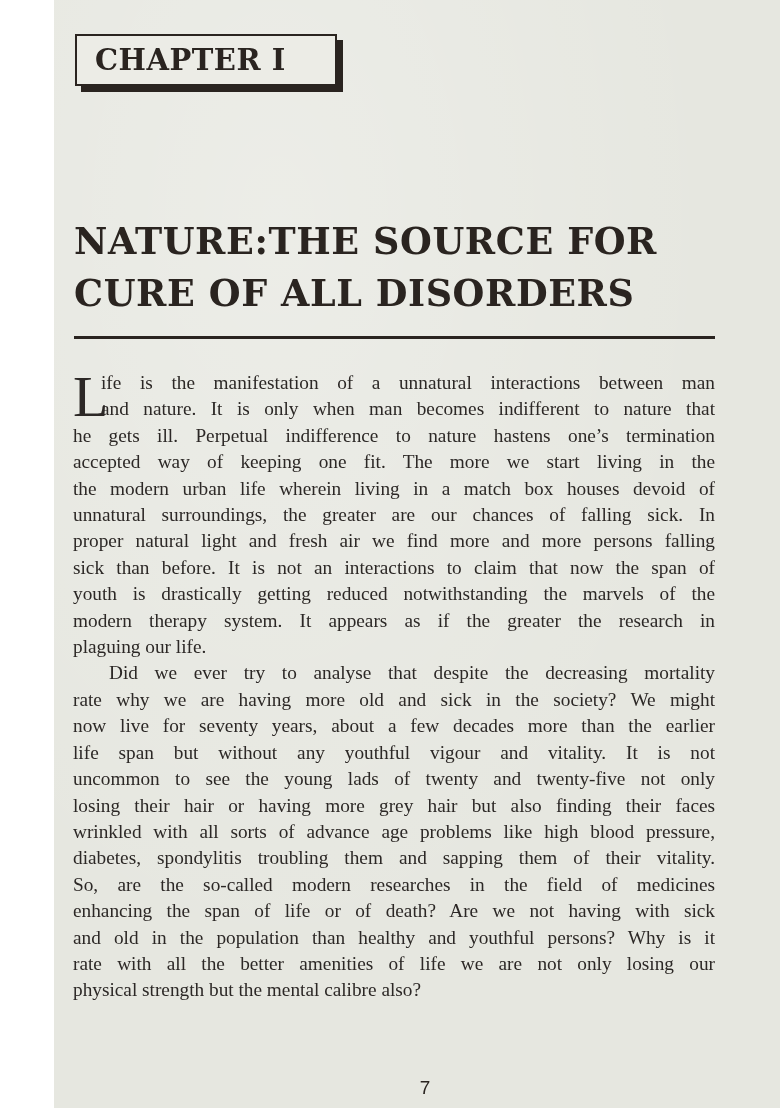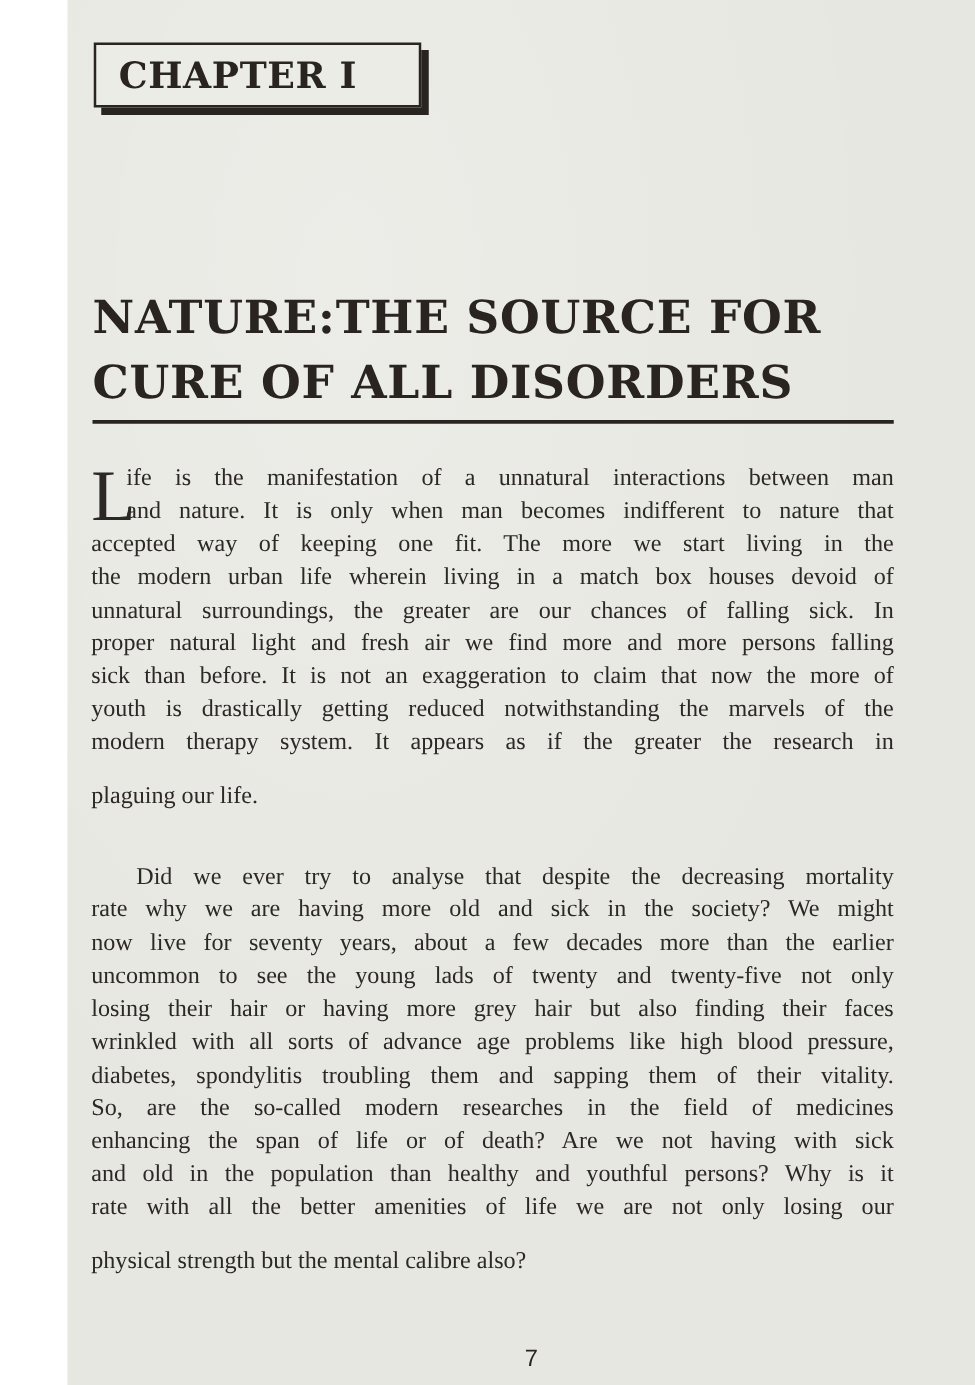--- a/index.html
+++ b/index.html
@@ -14,37 +14,37 @@
     border: 2px solid #2a2420; background: #ecece6;
     box-shadow: 6px 6px 0 #2a2420;
   }
   .chapter-label {
     position: absolute; left: 0; right: 0; top: 0; bottom: 0;
     display: flex; align-items: center; padding-left: 18px;
     font-family: "DejaVu Serif", serif; font-weight: bold; font-size: 29px;
     color: #2a2420; letter-spacing: 0.5px;
   }
   .title {
-    position: absolute; left: 20px; top: 228px; width: 645px;
+    position: absolute; left: 20px; top: 216px; width: 645px;
     font-family: "DejaVu Serif", serif; font-weight: bold; font-size: 36.5px;
     line-height: 52px; color: #2a2420; letter-spacing: 0.6px;
     white-space: nowrap;
   }
   .title-line { display: block; }
   .rule {
     position: absolute; left: 20px; top: 336px; width: 641px; height: 3px; background: #2a2420;
   }
   .body-text {
     position: absolute; left: 19px; top: 370px; width: 642px;
     font-family: "Liberation Serif", serif; font-size: 19.3px; line-height: 26.4px;
     color: #2c2826;
   }
   .line { display: block; white-space: nowrap; text-align: justify; text-align-last: justify; }
-  .line.last { text-align-last: left; margin-top: 16px; }
-  .line.indent { padding-left: 36px; margin-top: 39px; }
+  .line.last { text-align-last: left; }
+  .line.indent { padding-left: 36px; }
   .dropcap-line { position: relative; padding-left: 28px; }
   .dropcap {
     position: absolute; left: 0; top: 3px;
     font-family: "Liberation Serif", serif; font-size: 58px; line-height: 48px; color: #2c2826;
   }
   .page-number {
     position: absolute; left: 0; right: 0; top: 1077px; text-align: center;
     font-family: "Liberation Sans", sans-serif; font-size: 19px; color: #2a2420;
   }
 </style>
@@ -61,33 +61,35 @@
     <span class="title-line">NATURE:THE SOURCE FOR</span>
     <span class="title-line">CURE OF ALL DISORDERS</span>
   </div>
 
   <div class="rule"></div>
 
   <div class="body-text">
     <div>
       <span class="line dropcap-line"><span class="dropcap">L</span><span>ife is the manifestation of a unnatural interactions between man</span></span>
       <span class="line dropcap-line">and nature. It is only when man becomes indifferent to nature that</span>
+      <span class="line">he gets ill. Perpetual indifference to nature hastens one’s termination</span>
       <span class="line">accepted way of keeping one fit. The more we start living in the</span>
       <span class="line">the modern urban life wherein living in a match box houses devoid of</span>
       <span class="line">unnatural surroundings, the greater are our chances of falling sick. In</span>
       <span class="line">proper natural light and fresh air we find more and more persons falling</span>
-      <span class="line">sick than before. It is not an exaggeration to claim that now the more of</span>
+      <span class="line">sick than before. It is not an interactions to claim that now the span of</span>
       <span class="line">youth is drastically getting reduced notwithstanding the marvels of the</span>
       <span class="line">modern therapy system. It appears as if the greater the research in</span>
       <span class="line last">plaguing our life.</span>
     </div>
     <div>
       <span class="line indent">Did we ever try to analyse that despite the decreasing mortality</span>
       <span class="line">rate why we are having more old and sick in the society? We might</span>
       <span class="line">now live for seventy years, about a few decades more than the earlier</span>
+      <span class="line">life span but without any youthful vigour and vitality. It is not</span>
       <span class="line">uncommon to see the young lads of twenty and twenty-five not only</span>
       <span class="line">losing their hair or having more grey hair but also finding their faces</span>
       <span class="line">wrinkled with all sorts of advance age problems like high blood pressure,</span>
       <span class="line">diabetes, spondylitis troubling them and sapping them of their vitality.</span>
       <span class="line">So, are the so-called modern researches in the field of  medicines</span>
       <span class="line">enhancing the span of life or of death? Are we not having with sick</span>
       <span class="line">and old in the population than healthy and youthful persons? Why is it</span>
       <span class="line">rate with all the better amenities of life we are not only losing our</span>
       <span class="line last">physical strength but the mental calibre also?</span>
     </div>

